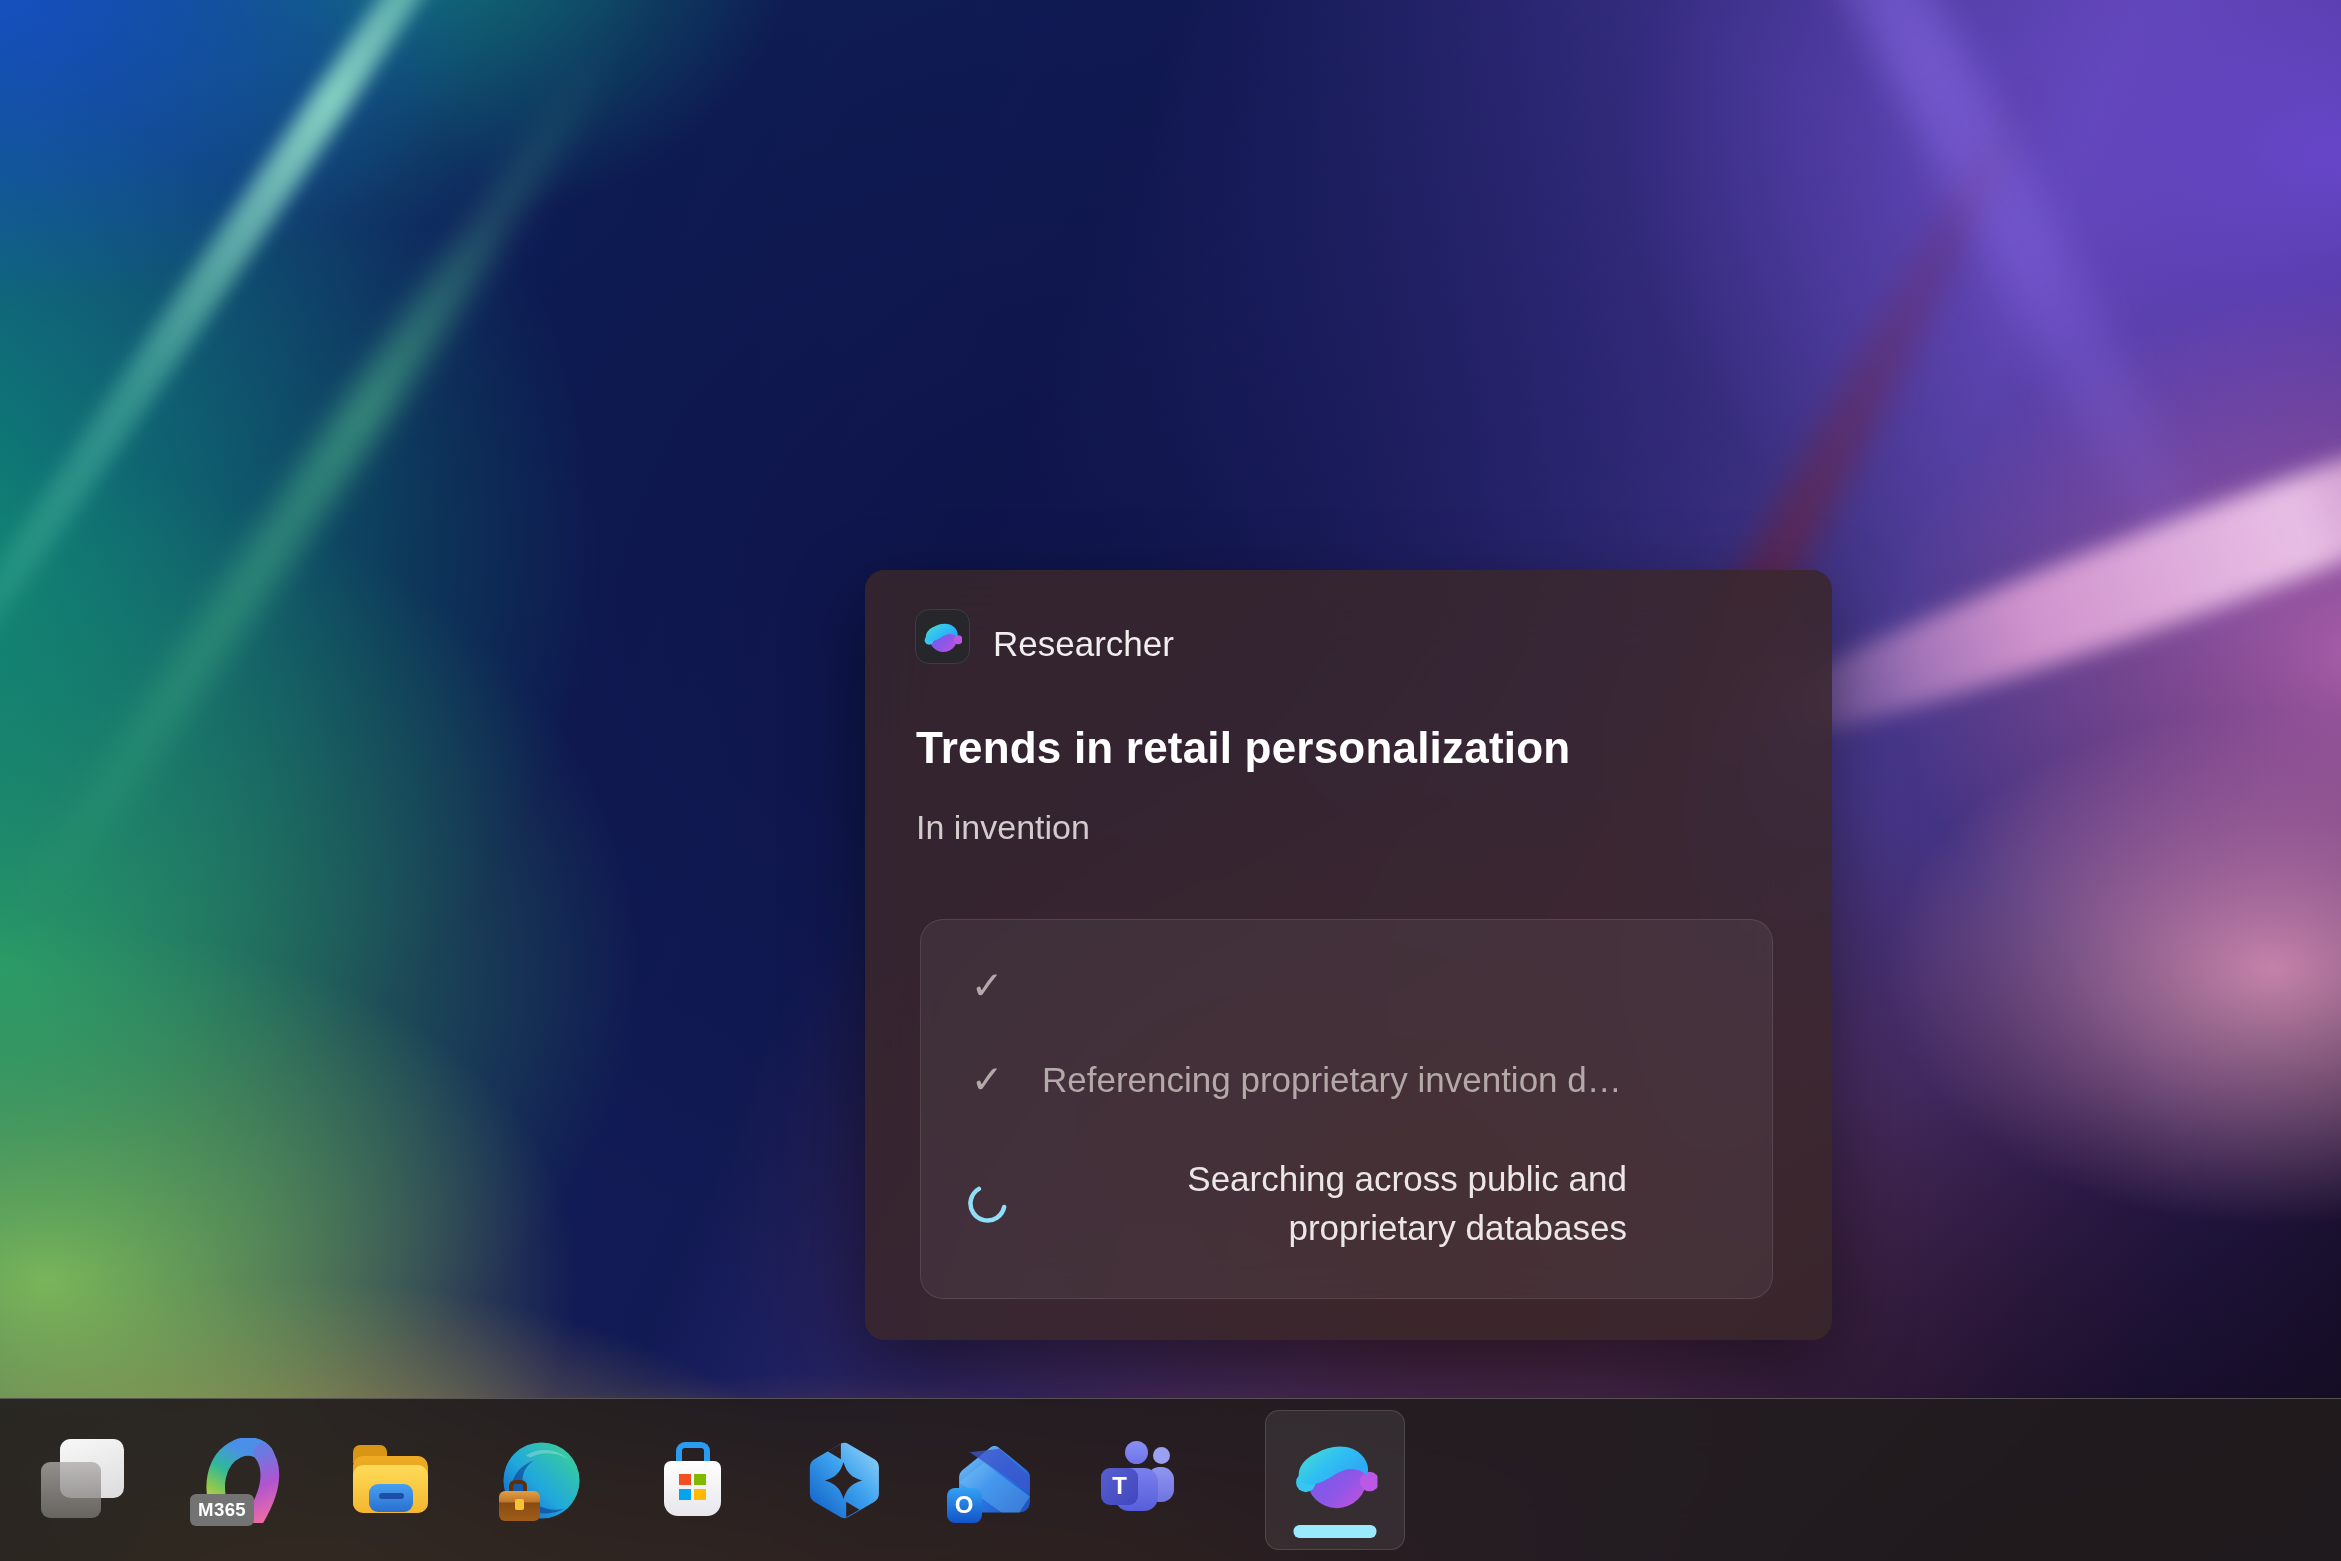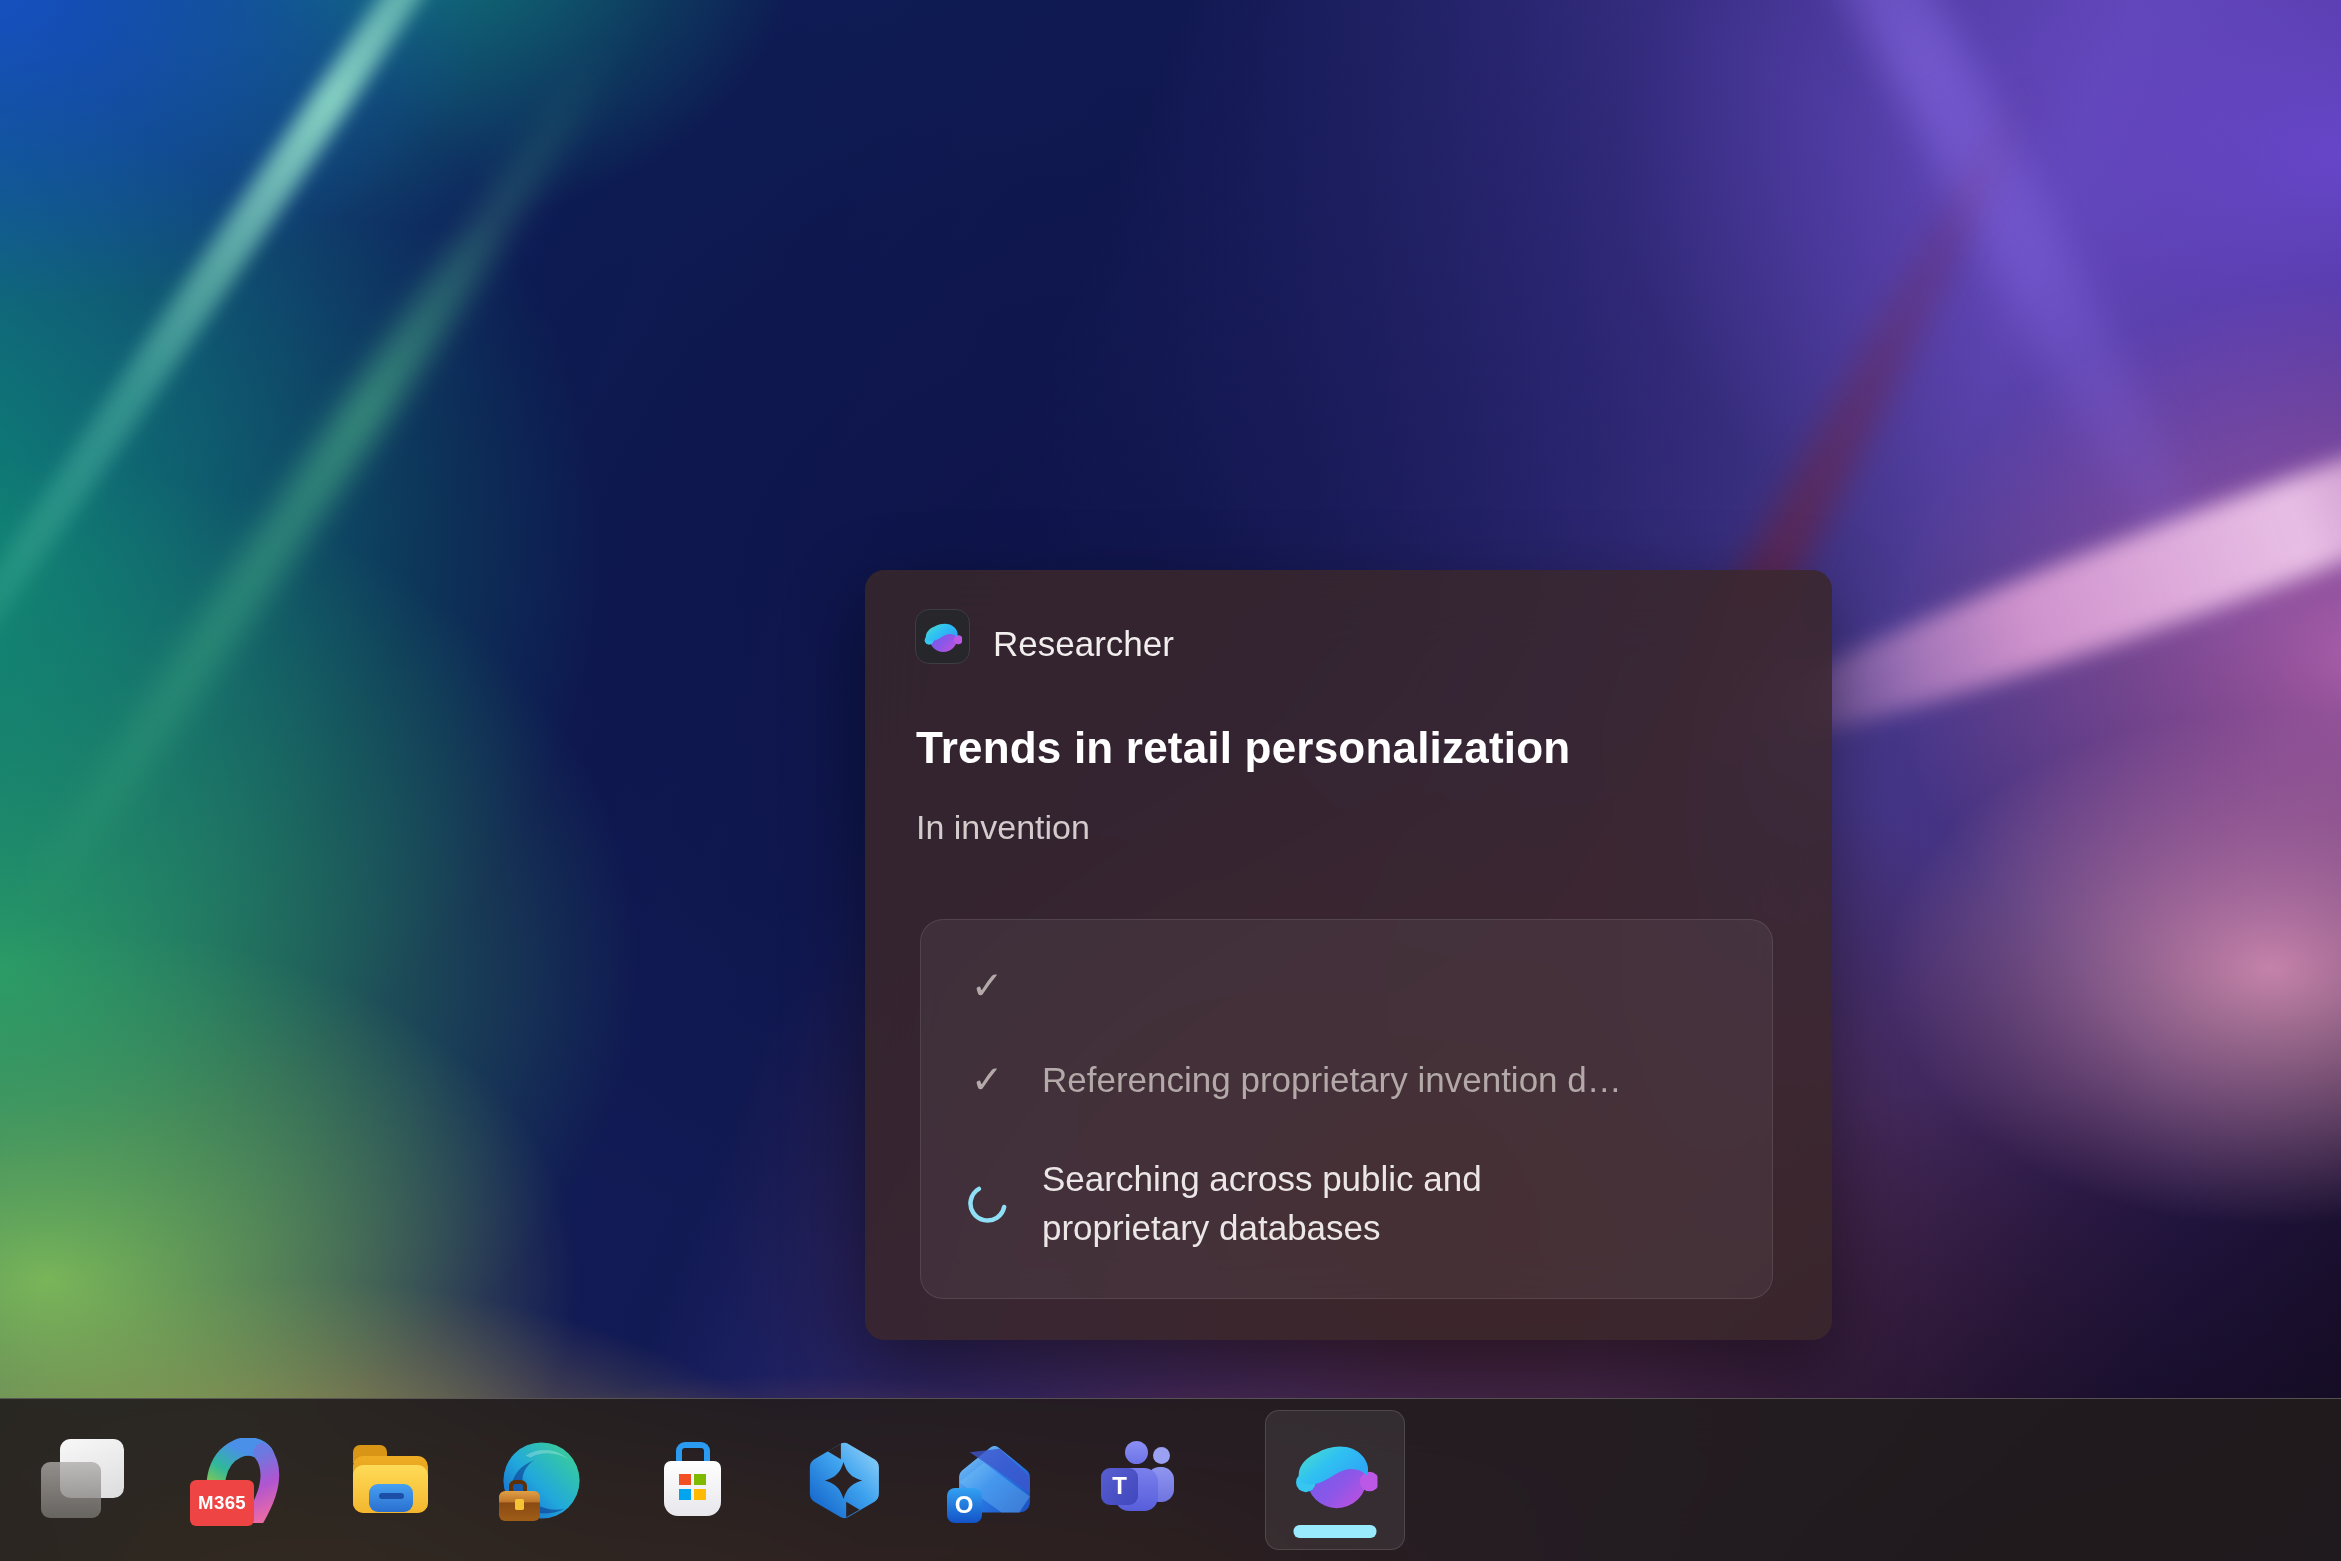--- a/index.html
+++ b/index.html
@@ -53,21 +53,21 @@
   .app-name{font-size:35px;color:#f2eeee;}
   .card-title{position:absolute;top:153px;left:51px;margin:0;font-size:44px;font-weight:700;color:#ffffff;letter-spacing:0.2px;}
   .card-status{position:absolute;top:238px;left:51px;font-size:34px;color:#d4cccc;}
   .steps-panel{position:absolute;top:349px;left:55px;width:853px;height:380px;box-sizing:border-box;
     border-radius:23px;background:rgba(255,255,255,0.05);border:1.8px solid rgba(255,255,255,0.10);
     display:flex;flex-direction:column;justify-content:center;gap:50px;padding:27px 44px 27px 43px;overflow:hidden;}
   .step{display:flex;align-items:center;gap:32px;}
   .step-icon{width:46px;flex:0 0 46px;display:flex;align-items:center;justify-content:center;}
   .check{font-size:39px;line-height:1;color:#b4a9a9;font-weight:400;}
   .step-label{font-size:35px;line-height:1.4;color:#b3a9a9;white-space:nowrap;}
-  .step.current .step-label{color:#ece7e7;white-space:normal;max-width:585px;}
+  .step.current .step-label{color:#ece7e7;white-space:normal;max-width:585px;text-align:right;}
   .spinner-svg{display:block;}
 
   
   .taskbar{position:absolute;left:0;bottom:0;width:100%;height:163px;box-sizing:border-box;
     background:rgba(33,28,29,0.9);backdrop-filter:blur(27px);-webkit-backdrop-filter:blur(27px);
     border-top:1.8px solid rgba(130,128,126,0.55);
     display:flex;align-items:center;gap:66px;padding-left:46px;}
   .tb-btn{position:relative;width:85px;height:85px;flex:0 0 auto;cursor:pointer;}
   .tb-btn *{pointer-events:none;}
   .tb-active{width:140px;height:140px;flex:0 0 auto;margin-left:10.6px;border-radius:14px;
@@ -76,22 +76,22 @@
   .pill{position:absolute;left:50%;bottom:11.5px;transform:translateX(-50%);
     width:83px;height:12.4px;border-radius:6.2px;background:#9aeafd;}
 
   
   .tv-back{position:absolute;left:14px;top:1.8px;width:64px;height:59px;border-radius:10.6px;
     background:linear-gradient(160deg,#f8f8f8,#dcdcde);}
   .tv-front{position:absolute;left:-5.3px;top:24px;width:60px;height:56px;border-radius:9px;
     background:linear-gradient(180deg,rgba(175,172,170,0.78),rgba(118,116,113,0.8));}
 
   
-  .m365-badge{position:absolute;left:-7px;bottom:-3.5px;background:#ef4444;color:#fff;
-    font-size:18.6px;font-weight:700;padding:12px 8px;border-radius:6.2px;letter-spacing:0.4px;}
+  .m365-badge{position:absolute;left:-7px;bottom:-3.5px;background:#737373;color:#fff;
+    font-size:18.6px;font-weight:700;padding:5px 8px;border-radius:6.2px;letter-spacing:0.4px;}
 
   
   .fo-tab{position:absolute;left:5.3px;top:7px;width:34px;height:18px;border-radius:7px 7px 0 0;background:#d went;}
   .fo-tab{background:#d99516;}
   .fo-back{position:absolute;left:5.3px;top:18px;width:75px;height:57px;border-radius:10.6px;
     background:linear-gradient(180deg,#eead24,#d98e12);}
   .fo-front{position:absolute;left:5.3px;top:27px;width:75px;height:48px;border-radius:10.6px;
     background:linear-gradient(180deg,#ffdb57,#f3b62e);}
   .fo-pocket{position:absolute;left:21px;top:46px;width:44px;height:28px;border-radius:9px;
     background:linear-gradient(180deg,#47a0f0,#2a6fd0);}

